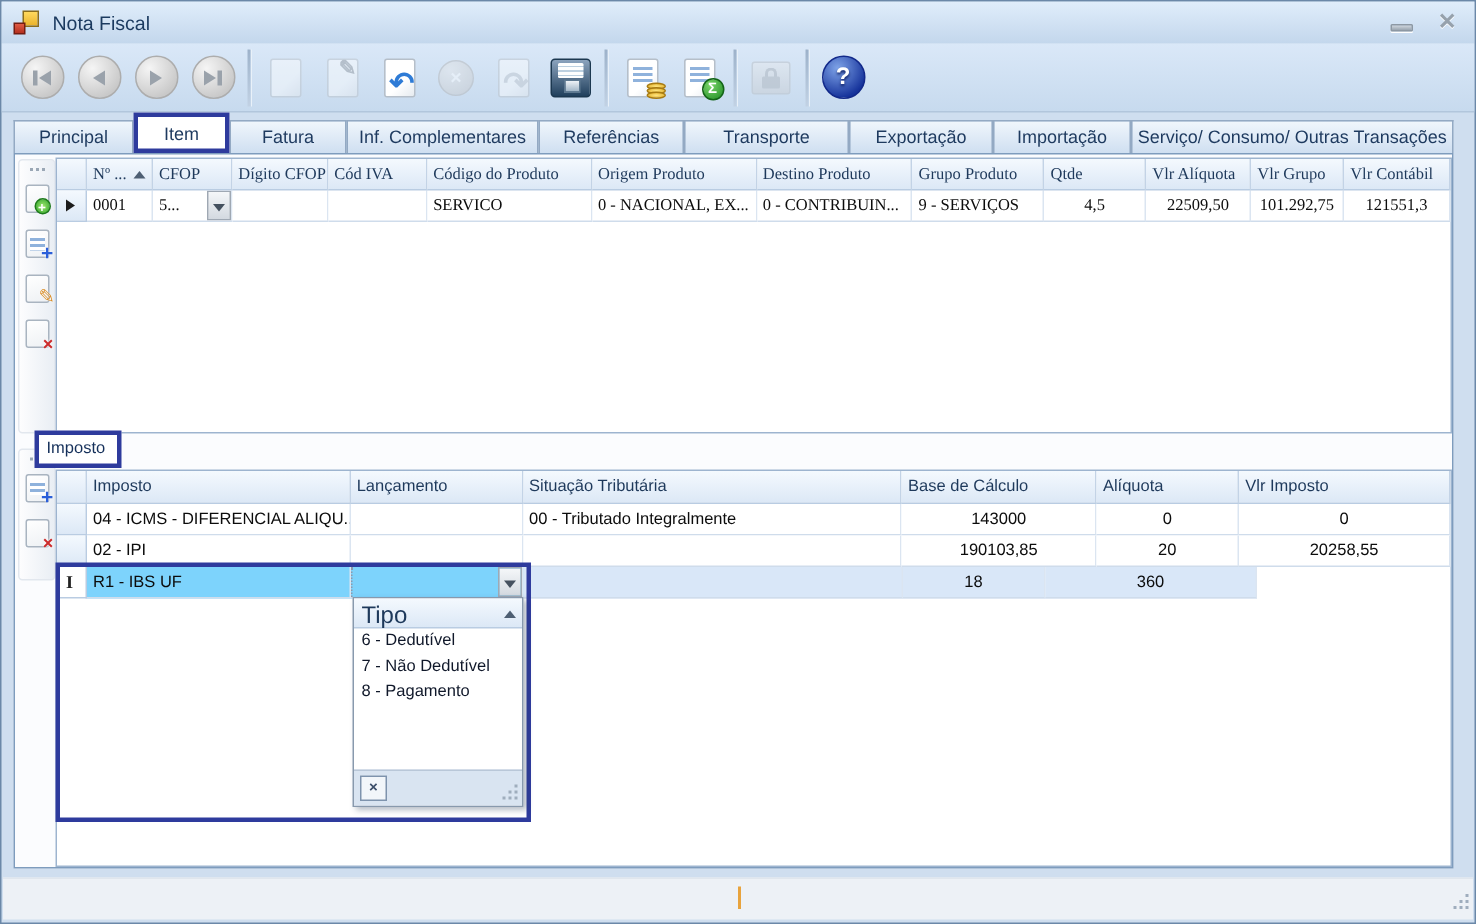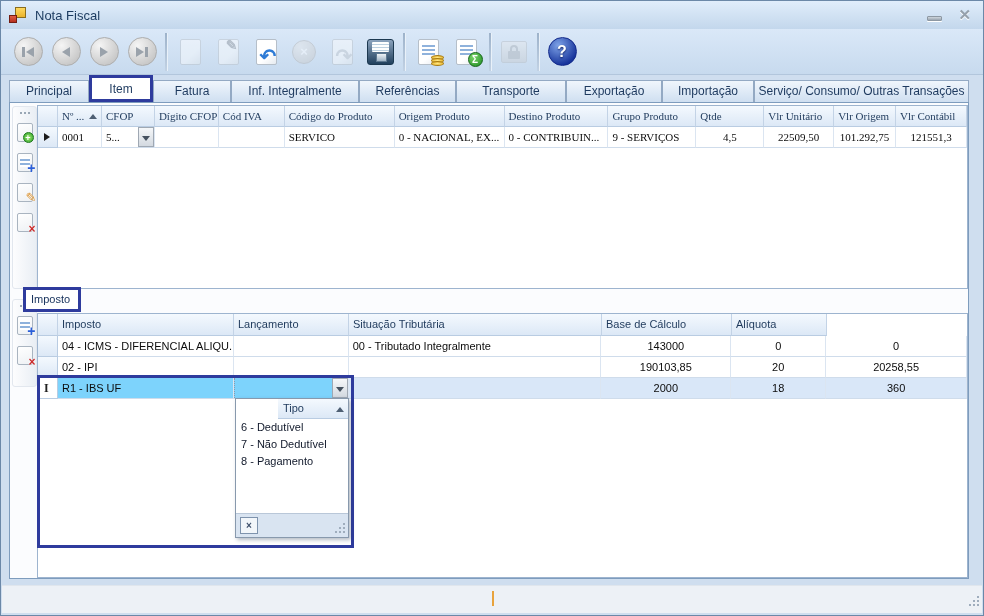--- a/index.html
+++ b/index.html
@@ -104,22 +104,22 @@
   .dd-arrow { width:0; height:0; border-left:4px solid transparent; border-right:4px solid transparent; border-top:5px solid #45515f; margin-top:2px; }
   .selrow .dcell { background:#d9e7f8; }
   .selrow .dcell.white { background:#7dd3fc; }
   .selrow .indcell { background:#fff; }
   
   .focus-rect { position:absolute; left:27px; top:272px; width:317px; height:173px; border:3px solid #2e3b9d; z-index:7; pointer-events:none; }
   .imposto-label { position:absolute; left:13px; top:184px; width:58px; height:25px; background:#fff; border:3px solid #2e3b9d;
     font-size:11px; color:#15305a; line-height:19px; padding-left:5px; z-index:5; }
   .dropdown { position:absolute; left:225px; top:295px; width:114px; height:140px; background:#fff; border:1px solid #8899ad;
     box-shadow:2px 2px 4px rgba(40,60,90,.35); z-index:8; display:flex; flex-direction:column; }
-  .dd-header { height:20px; background:linear-gradient(#f4f9fe,#dce8f6); border-bottom:1px solid #b9cce2; font-size:11px; color:#1e395b;
-    padding:3px 4px 0 5px; position:relative;margin-left:42px; }
+  .dd-header { height:20px; background:linear-gradient(#f4f9fe,#dce8f6); border-bottom:1px solid #b9cce2; font-size:16px; color:#1e395b;
+    padding:3px 4px 0 5px; position:relative; }
   .dd-item { height:17px; font-size:11px; color:#10182a; padding:2px 0 0 5px; white-space:nowrap; }
   .dd-fill { flex:1; }
   .dd-footer { height:24px; background:#d9e4f1; border-top:1px solid #b9c7d8; position:relative; }
   .dd-close { position:absolute; left:4px; top:3px; width:18px; height:17px; background:#f2f6fa; border:1px solid #7e93ad;
     color:#3d4f6b; font-size:10px; font-weight:bold; text-align:center; line-height:15px; }
   .sizegrip { position:absolute; right:3px; bottom:3px; width:2px; height:2px; background:#9fadbd;
     box-shadow:0 4px 0 #9fadbd, -4px 4px 0 #9fadbd, 0 8px 0 #9fadbd, -4px 8px 0 #9fadbd, -8px 8px 0 #9fadbd; margin:-10px 0 0 0; }
   
   .statusbar { position:absolute; left:1px; right:1px; bottom:2px; height:28px; background:#edf1f6; border-top:1px solid #e0e6ed; }
   .status-tick { position:absolute; left:50%; top:5px; width:2px; height:15px; background:#e8a33d; }
@@ -219,21 +219,21 @@
     <div class="tsep"></div>
     <div class="tbtn">
       <div class="helpcircle">?</div>
     </div>
   </div>
 
   <div class="tabstrip">
     <div class="tab">Principal</div>
     <div class="tab active">Item</div>
     <div class="tab">Fatura</div>
-    <div class="tab">Inf. Integralmente</div>
+    <div class="tab">Inf. Complementares</div>
     <div class="tab">Referências</div>
     <div class="tab">Transporte</div>
     <div class="tab">Exportação</div>
     <div class="tab">Importação</div>
     <div class="tab">Serviço/ Consumo/ Outras Transações</div>
   </div>
 
   <div class="content">
 
     <div class="strip strip1">
@@ -266,22 +266,22 @@
         <div class="hcell g1c0"></div>
         <div class="hcell g1c1"><span>Nº ...</span><div class="sort-up"></div></div>
         <div class="hcell g1c2">CFOP</div>
         <div class="hcell g1c3">Dígito CFOP</div>
         <div class="hcell g1c4">Cód IVA</div>
         <div class="hcell g1c5">Código do Produto</div>
         <div class="hcell g1c6">Origem Produto</div>
         <div class="hcell g1c7">Destino Produto</div>
         <div class="hcell g1c8">Grupo Produto</div>
         <div class="hcell g1c9">Qtde</div>
-        <div class="hcell g1c10">Vlr Unitário</div>
-        <div class="hcell g1c11">Vlr Origem</div>
+        <div class="hcell g1c10">Vlr Alíquota</div>
+        <div class="hcell g1c11">Vlr Grupo</div>
         <div class="hcell g1c12">Vlr Contábil</div>
       </div>
       <div class="grow">
         <div class="dcell g1c0 indcell">
             <div class="rowptr"></div>
           </div>
         <div class="dcell g1c1">0001</div>
         <div class="dcell g1c2 combo-cell">
           <span class="combo-text" style="border-left:none;">5...</span>
           <span class="dd-btn">
@@ -319,20 +319,21 @@
     </div>
 
     <div class="grid grid2">
       <div class="grow">
         <div class="hcell i0"></div>
         <div class="hcell i1">Imposto</div>
         <div class="hcell i2">Lançamento</div>
         <div class="hcell i3">Situação Tributária</div>
         <div class="hcell i4">Base de Cálculo</div>
         <div class="hcell i5">Alíquota</div>
+        <div class="hcell i6">Vlr Imposto</div>
       </div>
       <div class="grow">
         <div class="dcell i0 indcell"></div>
         <div class="dcell i1">04 - ICMS - DIFERENCIAL ALIQU...</div>
         <div class="dcell i2"></div>
         <div class="dcell i3">00 - Tributado Integralmente</div>
         <div class="dcell i4 num">143000</div>
         <div class="dcell i5 num">0</div>
         <div class="dcell i6 num">0</div>
       </div>
@@ -350,21 +351,20 @@
             <span class="ibeam">I</span>
           </div>
         <div class="dcell i1 white">R1 - IBS UF</div>
         <div class="dcell i2 white combo-cell">
           <span class="combo-text"></span>
           <span class="dd-btn">
               <span class="dd-arrow"></span>
             </span>
         </div>
         <div class="dcell i3"></div>
-        <div class="dcell i4 num">2000</div>
         <div class="dcell i5 num">18</div>
         <div class="dcell i6 num">360</div>
       </div>
     </div>
 
     <div class="focus-rect"></div>
 
     <div class="dropdown">
       <div class="dd-header">
         <span>Tipo</span>

